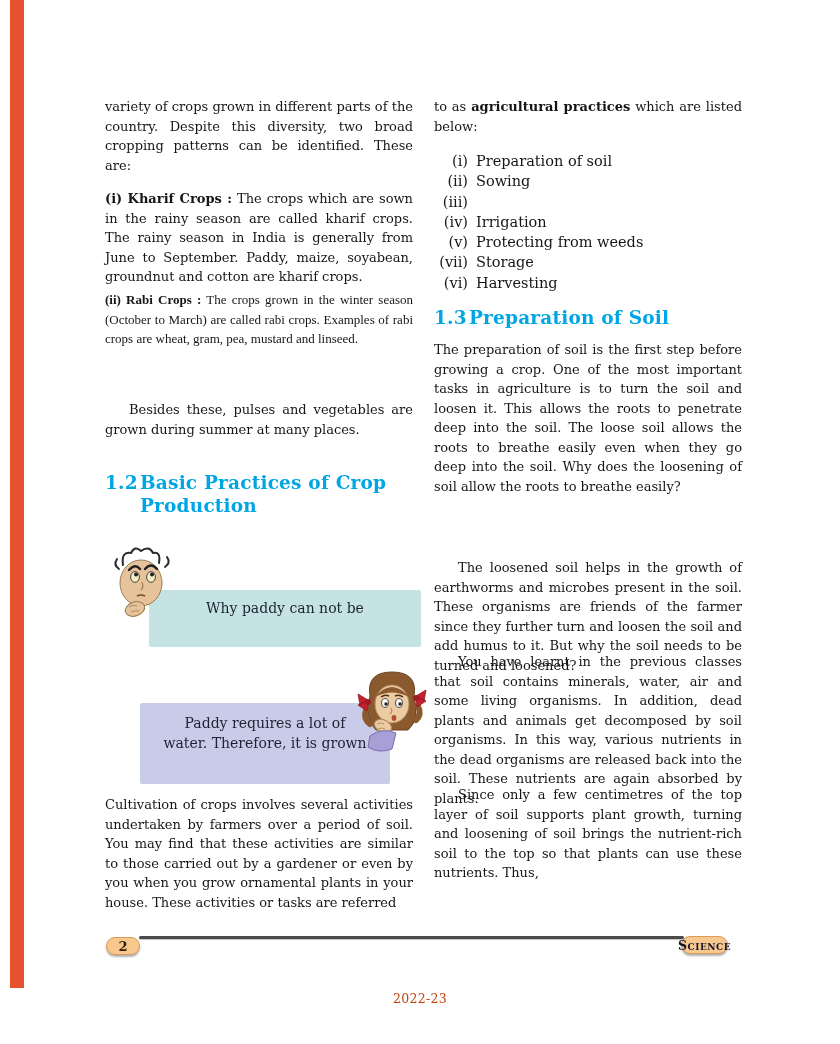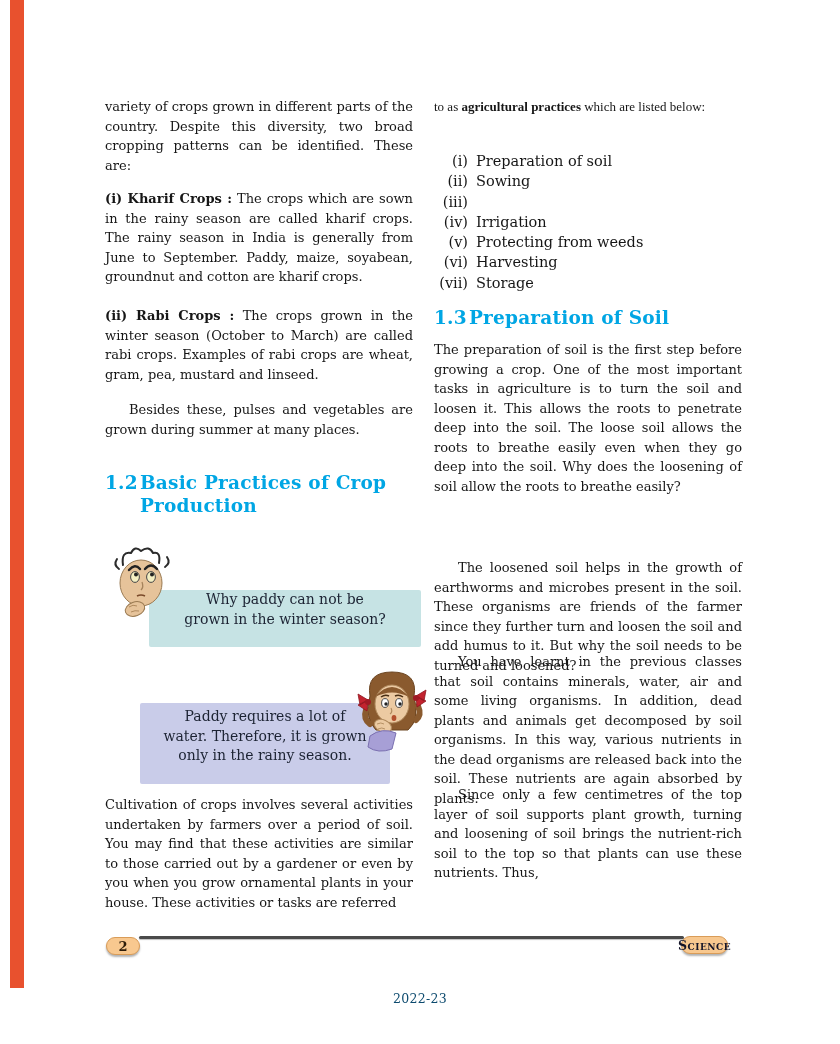--- a/index.html
+++ b/index.html
@@ -37,53 +37,53 @@
   .sec-heading .num{position:absolute;left:0;top:0;text-align:right;}
   .sec-heading .lines{margin-left:35px;}
   .practice-list{font-size:14.5px;}
   .practice-row{display:grid;grid-template-columns:34px 1fr;column-gap:8px;line-height:20.3px;}
   .practice-row .rn{text-align:right;}
   .bubble{
     border-radius:2px;text-align:center;font-size:14px;line-height:19.5px;
     color:#1c2333;
   }
   .bubble .bline{display:block;}
-  .bubble1{background:var(--bubble1-bg);left:149px;top:590px;width:272px;height:57px;box-sizing:border-box;}
-  .bubble2{background:var(--bubble2-bg);left:140px;top:703px;width:250px;height:81px;padding-top:4px;box-sizing:border-box;}
+  .bubble1{background:var(--bubble1-bg);left:149px;top:590px;width:272px;height:57px;padding-top:9px;box-sizing:border-box;}
+  .bubble2{background:var(--bubble2-bg);left:140px;top:703px;width:250px;height:81px;padding-top:11px;box-sizing:border-box;}
   .illus{z-index:3;}
   .footer-rule{
     left:139px;top:936px;width:545px;height:3px;background:var(--rule-color);
     border-radius:2px;box-shadow:0 1px 1px rgba(0,0,0,0.25);
   }
   .pill{
     background:var(--badge-bg);border:1px solid var(--badge-border);
     border-radius:10px;box-shadow:0 2px 2px rgba(0,0,0,0.3);
     display:flex;align-items:center;justify-content:center;
     font-weight:bold;color:#2d1c08;box-sizing:border-box;z-index:4;
   }
   .pill-page{left:106px;top:937px;width:34px;height:18px;font-size:13px;}
   .pill-science{
     left:681px;top:936px;width:47px;height:18px;font-size:12.5px;
     font-variant:small-caps;letter-spacing:0.5px;color:#141428;
   }
   .year-line{
     left:0;top:991px;width:840px;text-align:center;
-    font-size:12.5px;color:#0c4a6e;letter-spacing:0.3px;
+    font-size:12.5px;color:#c2410c;letter-spacing:0.3px;
   }
 </style>
 </head>
 <body>
 
 <div class="abs edge-strip"></div>
 
 <p class="abs para col-left" style="top:97px;">variety of crops grown in different parts of the country. Despite this diversity, two broad cropping patterns can be identified. These are:</p>
 
 <p class="abs para col-left" style="top:189px;"><b>(i) Kharif Crops :</b> <span>The crops which are sown in the rainy season are called kharif crops. The rainy season in India is generally from June to September. Paddy, maize, soyabean, groundnut and cotton are kharif crops.</span></p>
 
-<p class="abs para col-left" style="top:306px;"><b>(ii) Rabi Crops :</b> <span>The crops grown in the winter season (October to March) are called rabi crops. Examples of rabi crops are wheat, gram, pea, mustard and linseed.</span></p>
+<p class="abs para col-left" style="top:290px;font-family:Liberation Serif, serif;"><b>(ii) Rabi Crops :</b> <span>The crops grown in the winter season (October to March) are called rabi crops. Examples of rabi crops are wheat, gram, pea, mustard and linseed.</span></p>
 
 <p class="abs para col-left ind" style="top:400px;">Besides these, pulses and vegetables are grown during summer at many places.</p>
 
 <div class="abs col-left sec-heading" style="top:472px;">
   <span class="num">1.2</span>
   <div class="lines">
     <div>Basic Practices of Crop</div>
     <div>Production</div>
   </div>
 </div>
@@ -97,27 +97,25 @@
   <ellipse cx="40" cy="34" rx="4.4" ry="5.4" fill="#f4efc2" stroke="#444" stroke-width="1"></ellipse>
   <circle cx="41" cy="31.5" r="2" fill="#222"></circle>
   <path d="M31,39 q2,5 -1,8" stroke="#a5835c" stroke-width="1.3" fill="none"></path>
   <path d="M26,53 q4,-2 8,0" stroke="#7a4a2a" stroke-width="1.6" fill="none"></path>
   <ellipse cx="24" cy="66" rx="10" ry="7" fill="#e6c39a" stroke="#9a7a52" stroke-width="1" transform="rotate(-20 24 66)"></ellipse>
   <path d="M18,64 q4,-3 8,-1 M20,69 q4,-2 8,-1" stroke="#b08a5e" stroke-width="1" fill="none"></path>
 </svg>
 
 <div class="abs bubble bubble1">
   <span class="bline">Why  paddy can not be</span>
-  <span class="bline">grown in the winter season?</span>
 </div>
 
 <div class="abs bubble bubble2">
   <span class="bline">Paddy requires a lot of</span>
   <span class="bline">water. Therefore, it is grown</span>
-  <span class="bline">only in the rainy season.</span>
 </div>
 
 <svg class="abs illus" style="left:356px;top:666px;" width="72" height="88" viewBox="0 0 72 88">
   <path d="M14,30 Q10,6 36,6 Q62,6 58,30 Q64,54 52,64 L20,64 Q8,52 14,30 Z" fill="#8a5a2e" stroke="#6b4420" stroke-width="1"></path>
   <path d="M10,44 q-3,9 4,14" stroke="#8a5a2e" stroke-width="6" fill="none" stroke-linecap="round"></path>
   <path d="M62,40 q4,9 -2,14" stroke="#8a5a2e" stroke-width="6" fill="none" stroke-linecap="round"></path>
   <ellipse cx="36" cy="38" rx="17" ry="19" fill="#eccaa2" stroke="#b08a5e" stroke-width="1"></ellipse>
   <path d="M19,31 Q36,11 53,31 Q36,22 19,31 Z" fill="#8a5a2e"></path>
   <path d="M12,34 l-10,-6 l2,11 z M12,34 l-10,5 l9,6 z" fill="#c3232f" stroke="#8e1620" stroke-width="0.8"></path>
   <circle cx="12" cy="36" r="3" fill="#a01a24"></circle>
@@ -130,21 +128,21 @@
   <circle cx="44" cy="38" r="1.7" fill="#222"></circle>
   <path d="M35,42 q2,4 -1,6" stroke="#b08a5e" stroke-width="1.1" fill="none"></path>
   <ellipse cx="38" cy="52" rx="2.4" ry="3" fill="#b3502e"></ellipse>
   <ellipse cx="27" cy="60" rx="9" ry="6" fill="#eccaa2" stroke="#b08a5e" stroke-width="1" transform="rotate(25 27 60)"></ellipse>
   <path d="M21,58 q4,-2 7,0 M22,63 q4,-2 7,0" stroke="#b08a5e" stroke-width="0.9" fill="none"></path>
   <path d="M14,70 q12,-9 26,-3 l-4,16 q-14,5 -24,-2 z" fill="#a79fd6" stroke="#7a6fb0" stroke-width="1"></path>
 </svg>
 
 <p class="abs para col-left" style="top:795px;">Cultivation of crops involves several activities undertaken by farmers over a period of soil. You may find that these activities are similar to those carried out by a gardener or even by you when you grow ornamental plants in your house. These activities or tasks are referred</p>
 
-<p class="abs para col-right" style="top:97px;font-family:Liberation Serif, serif;"><span>to as </span><b>agricultural practices</b><span> which are listed below:</span></p>
+<p class="abs para col-right" style="top:97px;"><span>to as </span><b>agricultural practices</b><span> which are listed below:</span></p>
 
 <div class="abs col-right practice-list" style="top:151px;">
   <div class="practice-row">
     <span class="rn">(i)</span>
     <span>Preparation of soil</span>
   </div>
   <div class="practice-row">
     <span class="rn">(ii)</span>
     <span>Sowing</span>
   </div>
@@ -153,26 +151,26 @@
   </div>
   <div class="practice-row">
     <span class="rn">(iv)</span>
     <span>Irrigation</span>
   </div>
   <div class="practice-row">
     <span class="rn">(v)</span>
     <span>Protecting from weeds</span>
   </div>
   <div class="practice-row">
+    <span class="rn">(vii)</span>
+    <span>Storage</span>
+  </div>
+  <div class="practice-row">
     <span class="rn">(vi)</span>
     <span>Harvesting</span>
-  </div>
-  <div class="practice-row">
-    <span class="rn">(vii)</span>
-    <span>Storage</span>
   </div>
 </div>
 
 <div class="abs col-right sec-heading" style="top:307px;">
   <span class="num">1.3</span>
   <div class="lines">
     <div>Preparation of Soil</div>
   </div>
 </div>
 

